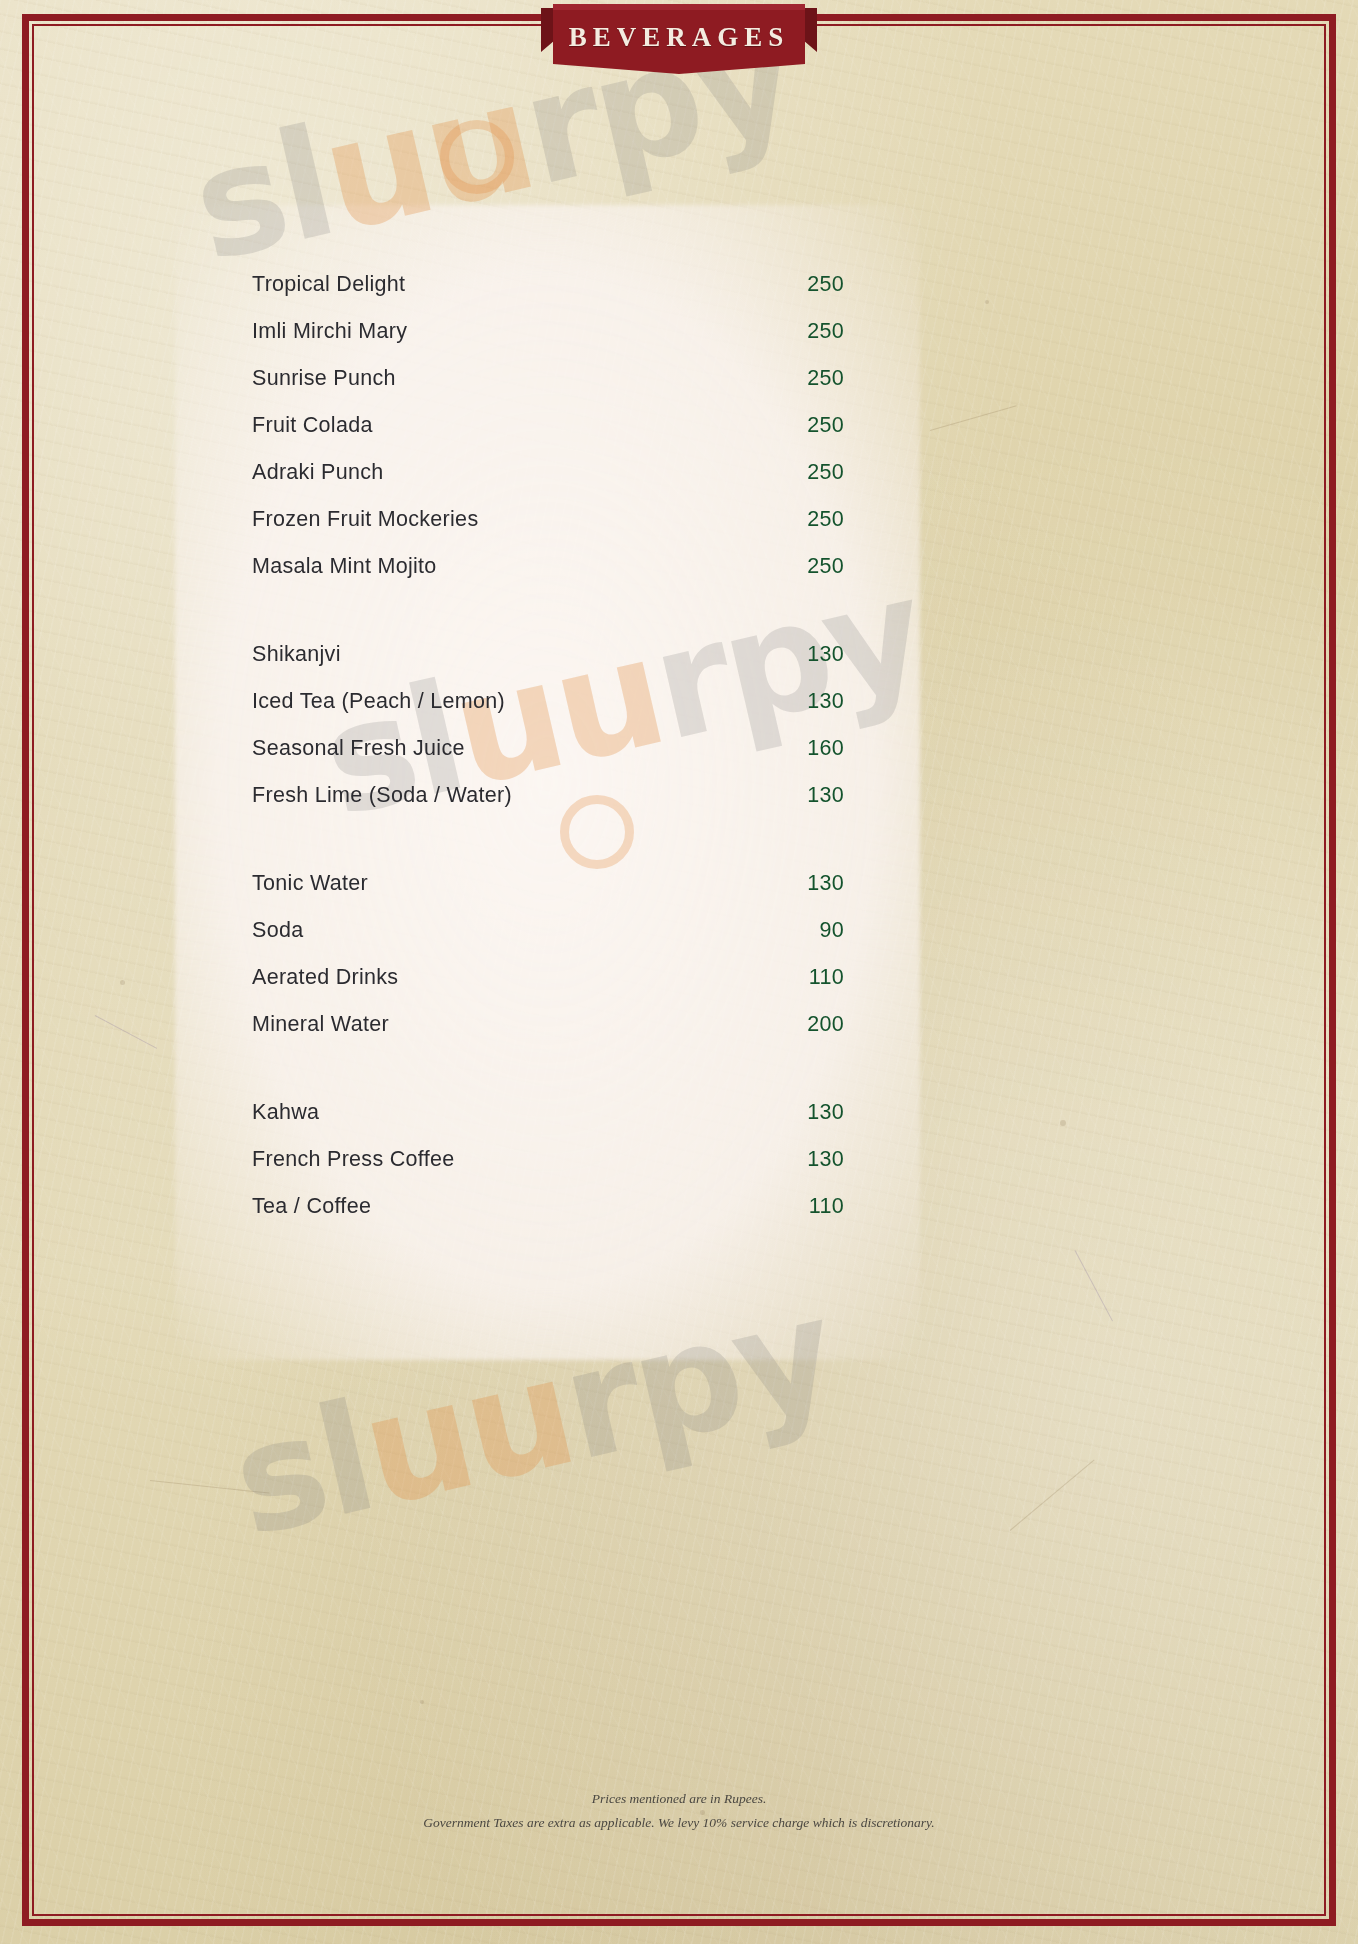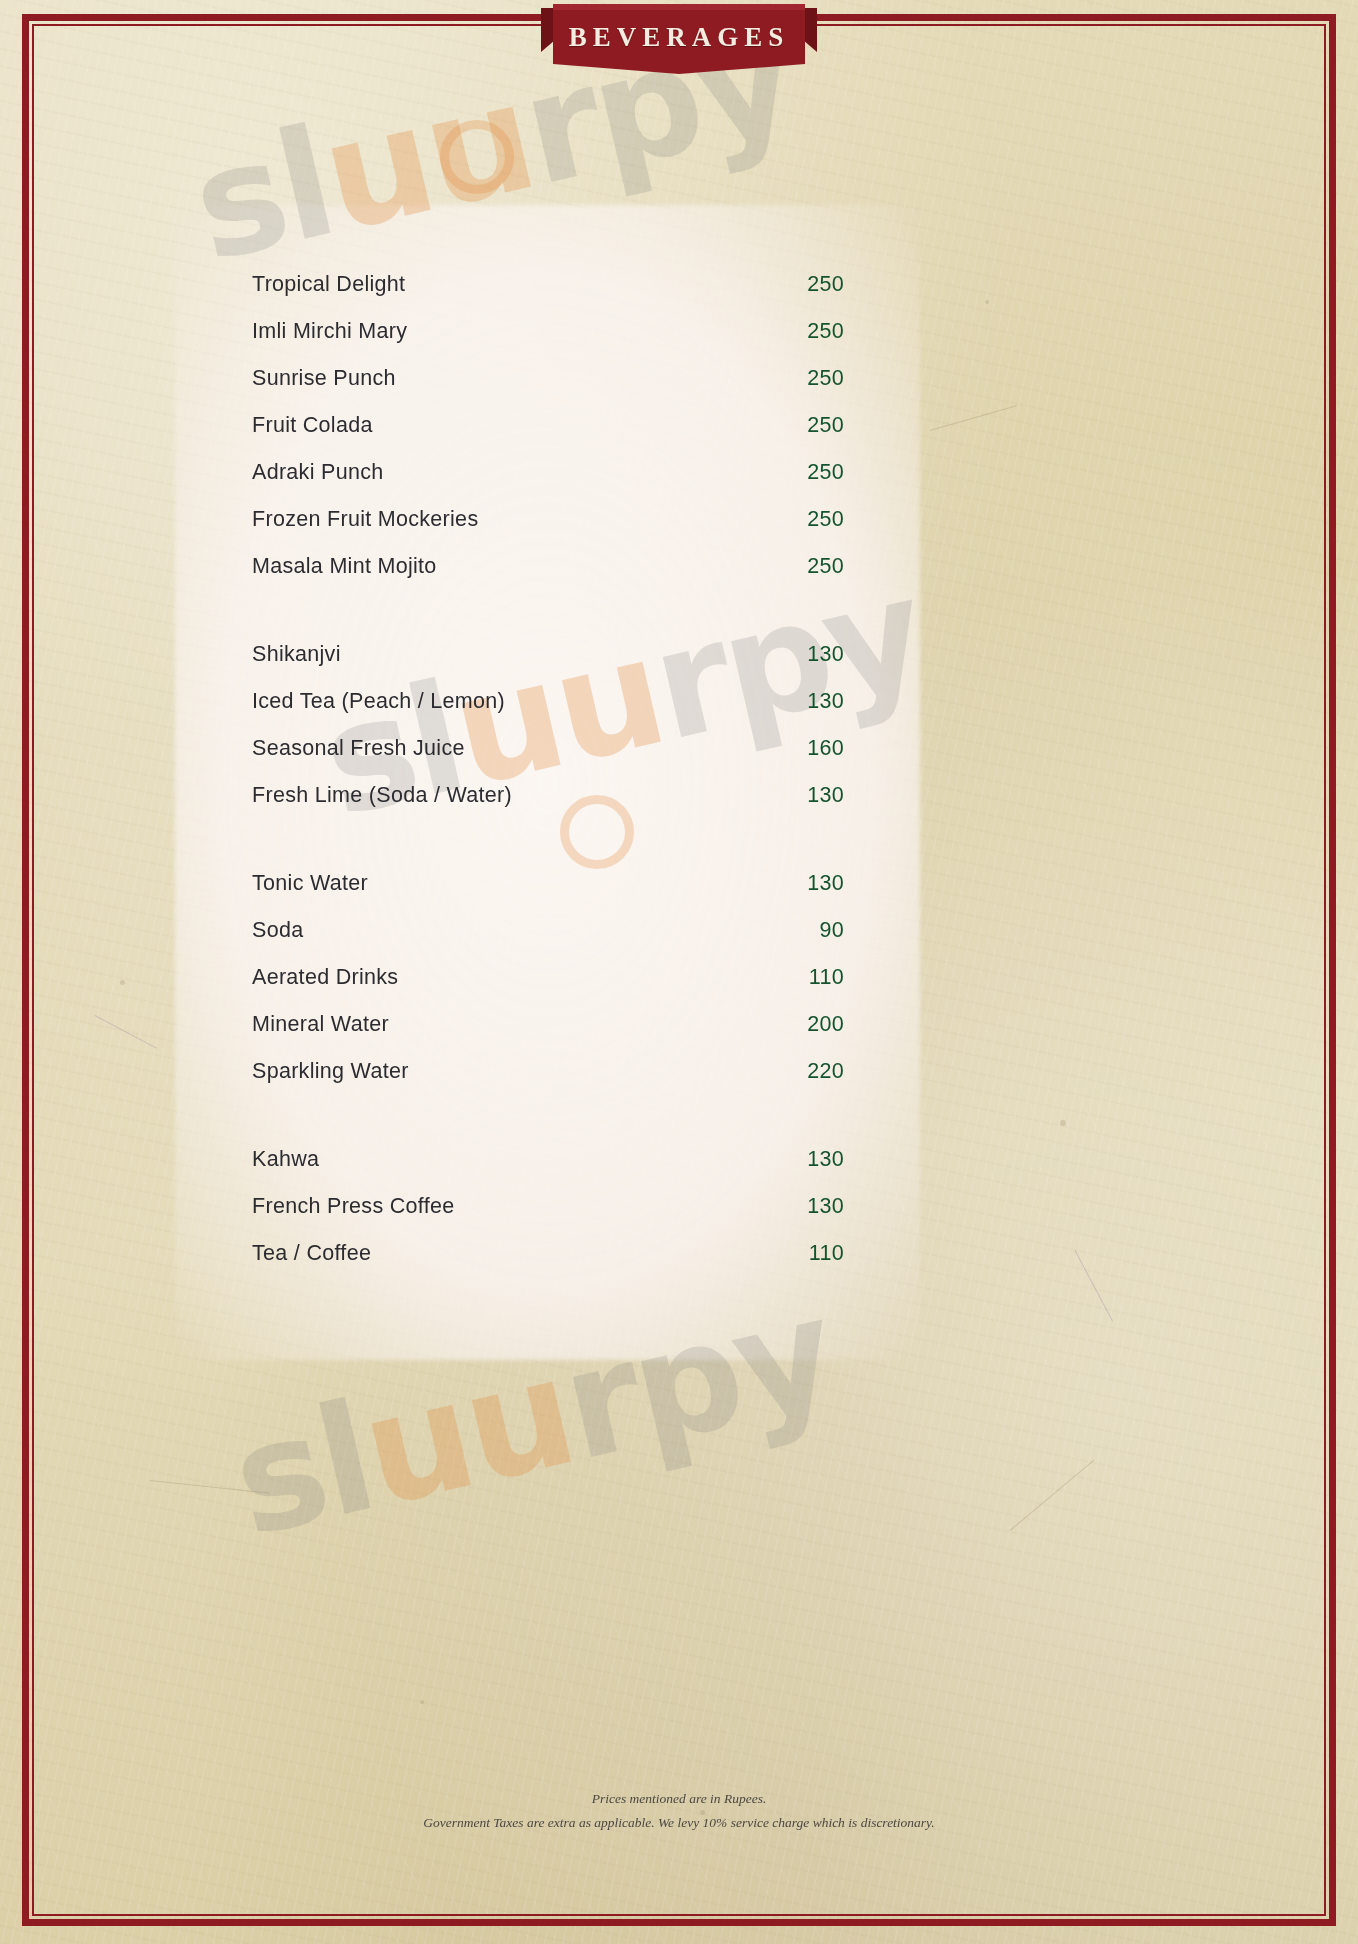--- a/index.html
+++ b/index.html
@@ -289,24 +289,20 @@
       <span class="price">90</span>
     </div>
     <div class="row">
       <span class="name">Aerated Drinks</span>
       <span class="price">110</span>
     </div>
     <div class="row">
       <span class="name">Mineral Water</span>
       <span class="price">200</span>
     </div>
-    <div class="row">
-      <span class="name">Sparkling Water</span>
-      <span class="price">220</span>
-    </div>
 
     <div class="group-gap"></div>
 
     <div class="row">
       <span class="name">Kahwa</span>
       <span class="price">130</span>
     </div>
     <div class="row">
       <span class="name">French Press Coffee</span>
       <span class="price">130</span>

